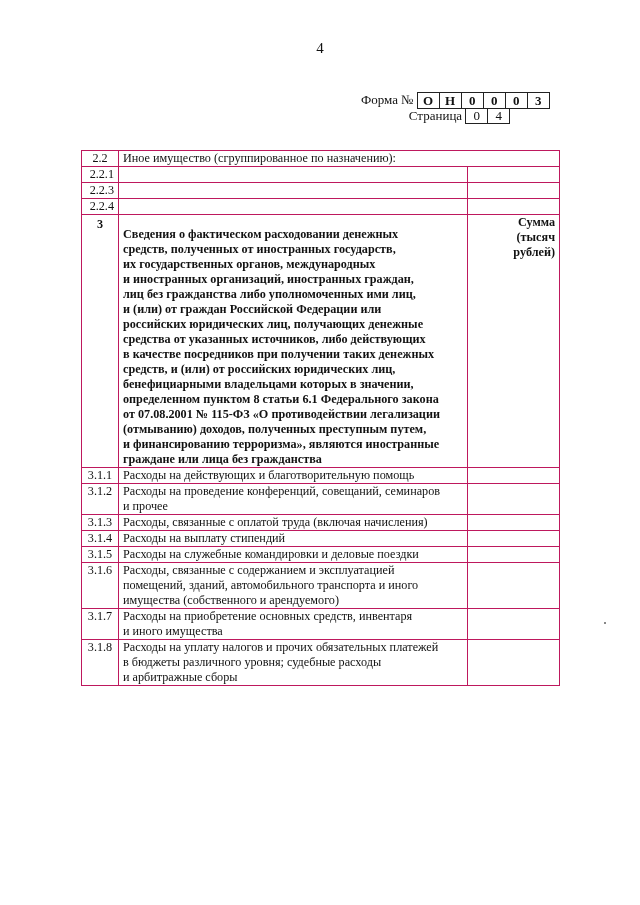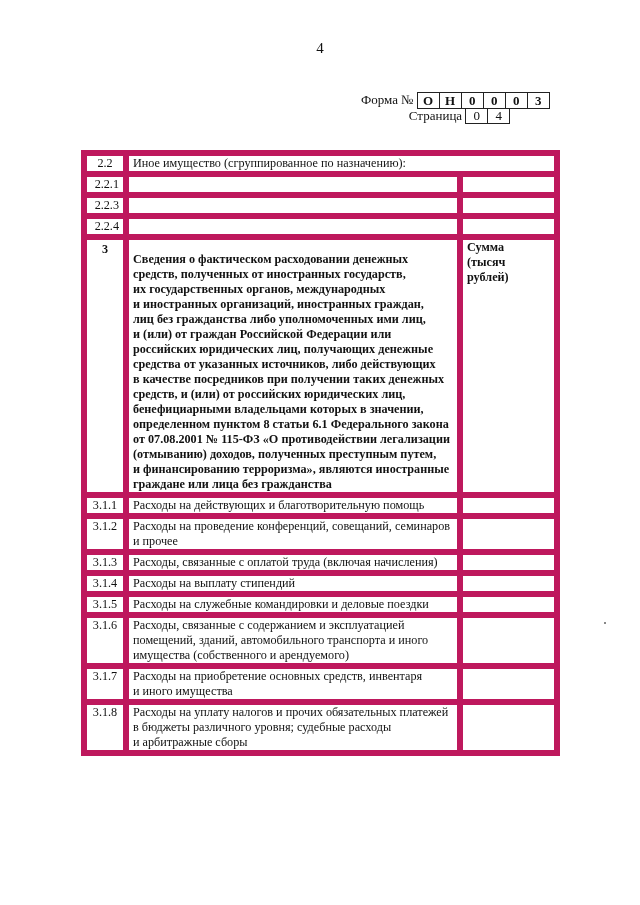--- a/index.html
+++ b/index.html
@@ -9,26 +9,26 @@
   .form-head { position: absolute; top: 92px; left: 361px; font-size: 13px; }
   .form-row { display: flex; align-items: center; height: 16px; }
   .form-label { margin-right: 3px; }
   .cells { display: flex; }
   .cell { width: 21px; height: 15px; border: 1px solid #222; border-left-width: 0; text-align: center; line-height: 15px; font-weight: bold; font-size: 13px; }
   .cells .cell:first-child { border-left-width: 1px; }
   .page-row { justify-content: center; width: 197px; }
   .page-row .cell { font-weight: normal; border-top-width: 0; }
   .page-row .cells .cell:first-child { border-left-width: 1px; }
   table.main { position: absolute; top: 150px; left: 81px; width: 479px; border-collapse: collapse; font-size: 12.2px; line-height: 15px; }
-  table.main td { border: 6px solid #be185d; padding: 0 4px; vertical-align: top; }
+  table.main td { border: 1px solid #be185d; padding: 0 4px; vertical-align: top; }
   td.code { width: 28px; text-align: center; padding: 0 2px; }
   td.sum { width: 83px; }
   tr.empty td { height: 15px; text-align: right; }
   td.bold { font-weight: bold; }
-  td.sum-head { text-align: left; font-weight: bold; padding-top: 2px; }
+  td.sum-head { text-align: right; font-weight: bold; padding-top: 2px; }
   .multi { white-space: pre-line; }
   .speck { position: absolute; width: 2px; height: 2px; background: #888; left: 604px; top: 622px; }
 </style>
 </head>
 <body>
 
 <div class="page-num">4</div>
 
 <div class="form-head">
   <div class="form-row">

